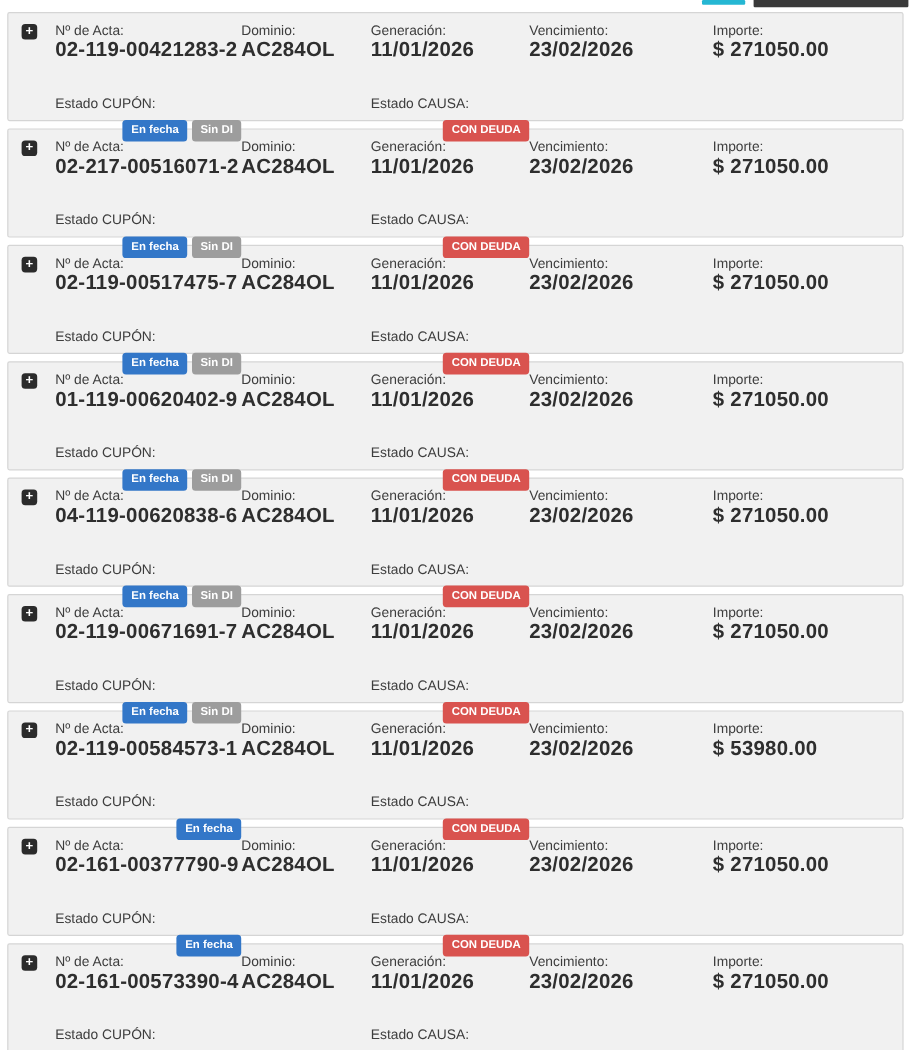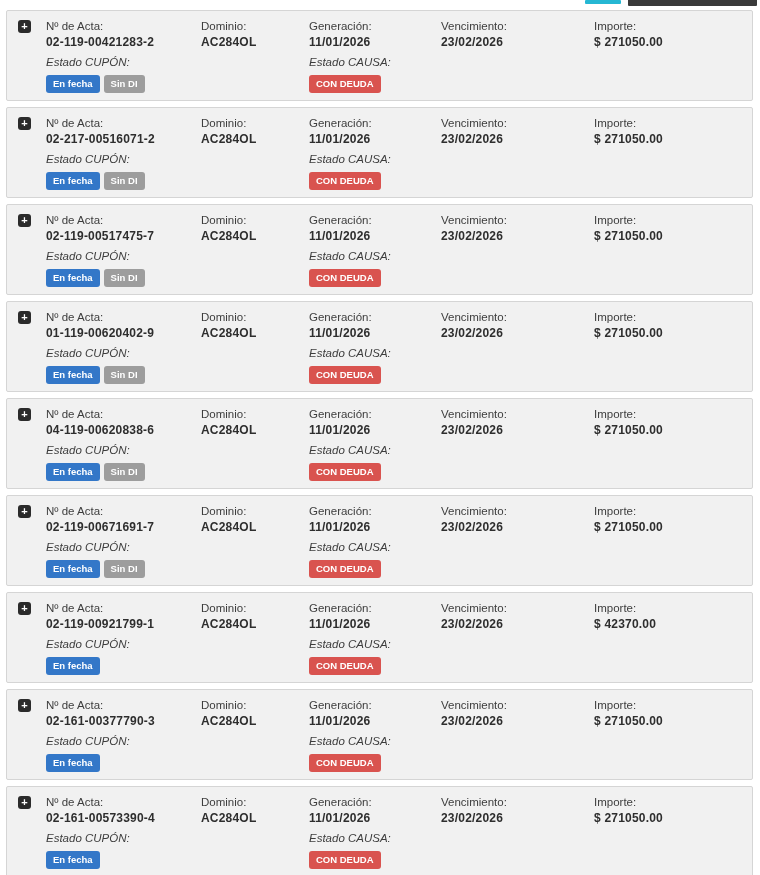--- a/index.html
+++ b/index.html
@@ -56,32 +56,33 @@
     cursor: pointer;
     font-family: "Liberation Sans", sans-serif;
   }
   .lbl {
     font-size: 11.5px;
     color: #3d3d3d;
     line-height: 16px;
     white-space: nowrap;
   }
   .val {
-    font-size: 12px;
+    font-size: 17px;
     font-weight: bold;
     color: #2e2e2e;
     line-height: 16px;
     letter-spacing: 0.2px;
     white-space: nowrap;
   }
-  .estado { margin-top: 4px; font-style: italic; }
+  .estado { margin-top: 29px; }
   .badges {
     margin-top: 5px;
     display: flex;
     gap: 4px;
+    justify-content: flex-end;
   }
   .badge {
     font-size: 9.5px;
     font-weight: bold;
     color: #ffffff;
     padding: 4px 7px;
     border-radius: 3px;
     line-height: 1;
     white-space: nowrap;
   }
@@ -308,56 +309,56 @@
     </div>
     <div></div>
   </div>
 
   <div class="card">
     <div class="icon-col">
       <button class="expand">+</button>
     </div>
     <div>
       <div class="lbl">Nº de Acta:</div>
-      <div class="val">02-119-00921799-1</div>
-      <div class="lbl estado">Estado CUPÓN:</div>
-      <div class="badges">
-          <span class="badge" style="background: rgb(51, 119, 200);">En fecha</span>
-        </div>
-    </div>
-    <div>
-      <div class="lbl">Dominio:</div>
-      <div class="val">AC284OL</div>
-    </div>
-    <div>
-      <div class="lbl">Generación:</div>
-      <div class="val">11/01/2026</div>
-      <div class="lbl estado">Estado CAUSA:</div>
-      <div class="badges">
-          <span class="badge" style="background: rgb(217, 83, 79);">CON DEUDA</span>
-        </div>
-    </div>
-    <div>
-      <div class="lbl">Vencimiento:</div>
-      <div class="val">23/02/2026</div>
-    </div>
-    <div>
-      <div class="lbl">Importe:</div>
-      <div class="val">$ 42370.00</div>
-    </div>
-    <div></div>
-  </div>
-
-  <div class="card">
-    <div class="icon-col">
-      <button class="expand">+</button>
-    </div>
-    <div>
-      <div class="lbl">Nº de Acta:</div>
-      <div class="val">02-161-00377790-3</div>
+      <div class="val">02-119-00584573-1</div>
+      <div class="lbl estado">Estado CUPÓN:</div>
+      <div class="badges">
+          <span class="badge" style="background: rgb(51, 119, 200);">En fecha</span>
+        </div>
+    </div>
+    <div>
+      <div class="lbl">Dominio:</div>
+      <div class="val">AC284OL</div>
+    </div>
+    <div>
+      <div class="lbl">Generación:</div>
+      <div class="val">11/01/2026</div>
+      <div class="lbl estado">Estado CAUSA:</div>
+      <div class="badges">
+          <span class="badge" style="background: rgb(217, 83, 79);">CON DEUDA</span>
+        </div>
+    </div>
+    <div>
+      <div class="lbl">Vencimiento:</div>
+      <div class="val">23/02/2026</div>
+    </div>
+    <div>
+      <div class="lbl">Importe:</div>
+      <div class="val">$ 53980.00</div>
+    </div>
+    <div></div>
+  </div>
+
+  <div class="card">
+    <div class="icon-col">
+      <button class="expand">+</button>
+    </div>
+    <div>
+      <div class="lbl">Nº de Acta:</div>
+      <div class="val">02-161-00377790-9</div>
       <div class="lbl estado">Estado CUPÓN:</div>
       <div class="badges">
           <span class="badge" style="background: rgb(51, 119, 200);">En fecha</span>
         </div>
     </div>
     <div>
       <div class="lbl">Dominio:</div>
       <div class="val">AC284OL</div>
     </div>
     <div>

